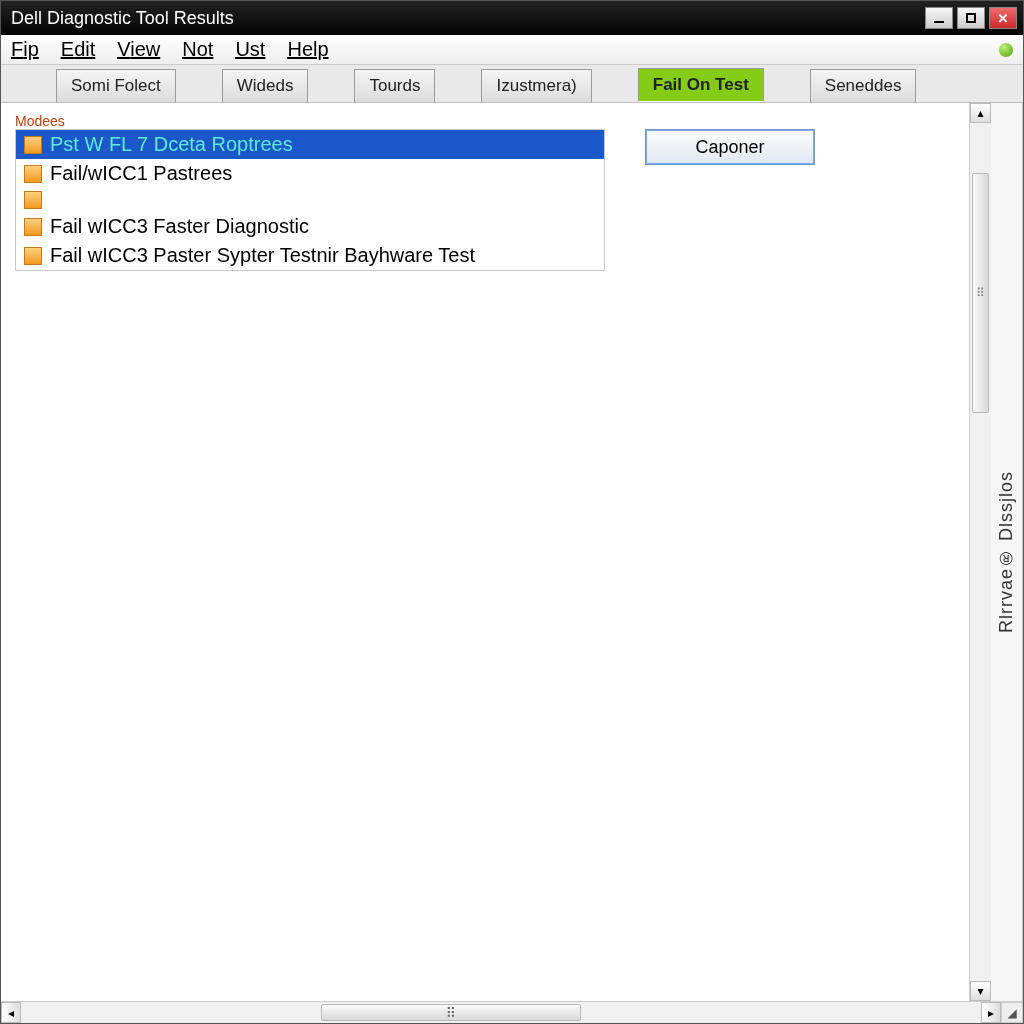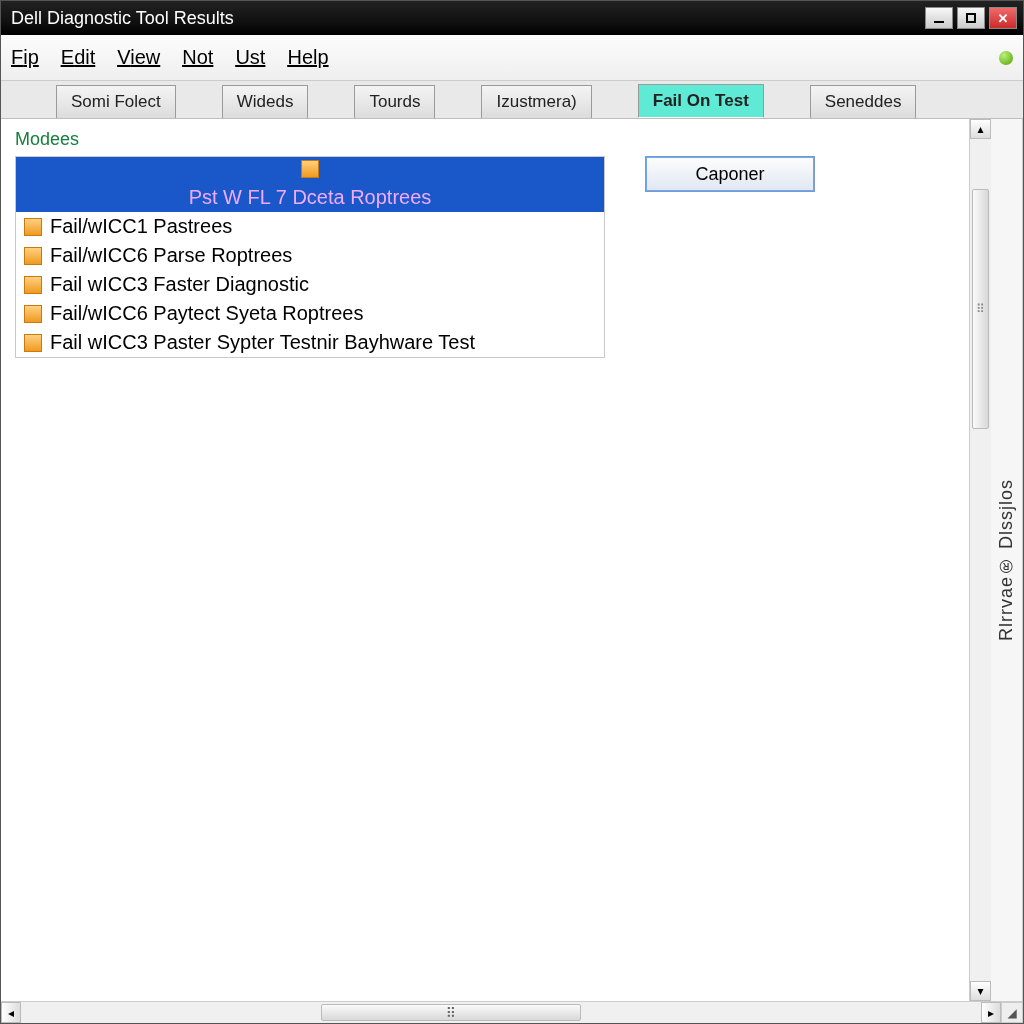--- a/index.html
+++ b/index.html
@@ -7,36 +7,36 @@
   .window { width: 1024px; height: 1024px; display: flex; flex-direction: column; border: 1px solid #555; background: #fff; }
   
   .titlebar { height: 34px; background: linear-gradient(to bottom, #222 0%, #111 60%, #000 100%); color: #fff; display: flex; align-items: center; padding: 0 6px 0 10px; }
   .titlebar .title { flex: 1; font-size: 18px; font-weight: normal; display: flex; gap: 6px; }
   .titlecap { display: flex; gap: 4px; }
   .tbtn { width: 28px; height: 22px; border: 1px solid #888; background: linear-gradient(to bottom,#f7f7f7,#ccc); display:flex; align-items:center; justify-content:center; font-size:13px; cursor:pointer; }
   .tbtn.close { background: linear-gradient(to bottom,#ef6b6b,#cc2a2a); color:#fff; font-weight:bold; }
   .tbtn.min::before { content:""; width:10px; height:2px; background:#000; margin-top:8px;}
   .tbtn.max::before { content:""; width:10px; height:10px; border:2px solid #000; box-sizing:border-box;}
   
-  .menubar { height: 46px; background: linear-gradient(to bottom,#fdfdfd,#eee); border-bottom: 1px solid #ccc; display: flex; align-items: center; padding: 0 10px; gap: 22px; }
+  .menubar { height: 30px; background: linear-gradient(to bottom,#fdfdfd,#eee); border-bottom: 1px solid #ccc; display: flex; align-items: center; padding: 0 10px; gap: 22px; }
   .menubar .menuitem { cursor: pointer; font-size: 20px; color: #000; }
   .menubar .menuitem .mn { text-decoration: underline; }
   .statusdot { width:14px; height:14px; border-radius:50%; background: radial-gradient(circle at 35% 30%, #bbf07a, #4fa300); margin-left:auto; }
   
   .tabstrip { height: 38px; background: #e9e9e9; border-bottom: 1px solid #bfbfbf; display:flex; align-items:flex-end; padding: 0 8px; gap: 0; }
   .tab { padding: 6px 14px 6px 14px; border: 1px solid #9a9a9a; border-bottom: none; background: linear-gradient(to bottom,#f4f4f4,#dcdcdc); font-size: 17px; color: #222; cursor:pointer; margin-right: -1px; margin-left: 47px; }
-  .tab.active { background: #5eead4; font-weight: bold; border-bottom: 1px solid #fff; position: relative; z-index:2; }
+  .tab.active { background: #84cc16; font-weight: bold; border-bottom: 1px solid #fff; position: relative; z-index:2; }
   
   .contentrow { flex:1; display:flex; min-height:0; }
   .main { flex:1; background:#fff; padding: 10px 14px; position:relative; overflow:hidden; }
-  .section-title { font-size: 18px; margin-bottom: 6px; color:#15803d; }
+  .section-title { font-size: 14px; color:#c2410c; }
   .mainrow { display:flex; gap: 40px; align-items:flex-start; }
   .listbox { width: 590px; border: 1px solid #c9c9c9; background:#fff; }
   .listitem { display:flex; align-items:center; gap: 8px; padding: 3px 8px; font-size: 20px; color:#000000; cursor:pointer; white-space:nowrap; }
-  .listitem.selected { background:#1a57c8; color:#f0abfc;flex-direction:column; }
+  .listitem.selected { background:#1a57c8; color:#5eead4; }
   .li-icon { width:18px; height:18px; background: linear-gradient(to bottom,#ffd080,#f09a20); border:1px solid #c77a10; flex-shrink:0; }
   .btns { display:flex; flex-direction:column; gap: 6px; }
   .btn { width: 170px; height: 36px; border:1px solid #7a9ac9; background: linear-gradient(to bottom,#fdfdfd,#e0e7f2); font-size: 18px; cursor:pointer; }
   .btn.primary { box-shadow: 0 0 0 1px #6fa8f0 inset; }
   
   .vscroll { width: 22px; background:#f0f0f0; border-left:1px solid #ccc; display:flex; flex-direction:column; }
   .vsb-btn { height:20px; background:linear-gradient(to bottom,#fff,#ddd); border:1px solid #bbb; display:flex; align-items:center; justify-content:center; font-size:12px; cursor:pointer;}
   .vsb-track { flex:1; position:relative; }
   .vsb-thumb { position:absolute; top:50px; left:2px; right:2px; height:240px; background:linear-gradient(to right,#fafafa,#d8d8d8); border:1px solid #bbb; border-radius:2px; }
   .vsb-thumb::after { content:"⠿"; position:absolute; left:50%; top:50%; transform:translate(-50%,-50%); color:#888; font-size:12px;}
@@ -91,29 +91,24 @@
           <div class="listitem selected">
             <span class="li-icon"></span>
             <span>Pst W FL 7 Dceta Roptrees</span>
           </div>
           <div class="listitem">
             <span class="li-icon"></span>
             <span>Fail/wICC1 Pastrees</span>
           </div>
           <div class="listitem">
             <span class="li-icon"></span>
-            <span>Fail/wICC6 Parse Roptrees</span>
           </div>
           <div class="listitem">
             <span class="li-icon"></span>
             <span>Fail wICC3 Faster Diagnostic</span>
-          </div>
-          <div class="listitem">
-            <span class="li-icon"></span>
-            <span>Fail/wICC6 Paytect Syeta Roptrees</span>
           </div>
           <div class="listitem">
             <span class="li-icon"></span>
             <span>Fail wICC3 Paster Sypter Testnir Bayhware Test</span>
           </div>
         </div>
         <div class="btns">
           <button class="btn primary">Caponer</button>
         </div>
       </div>

